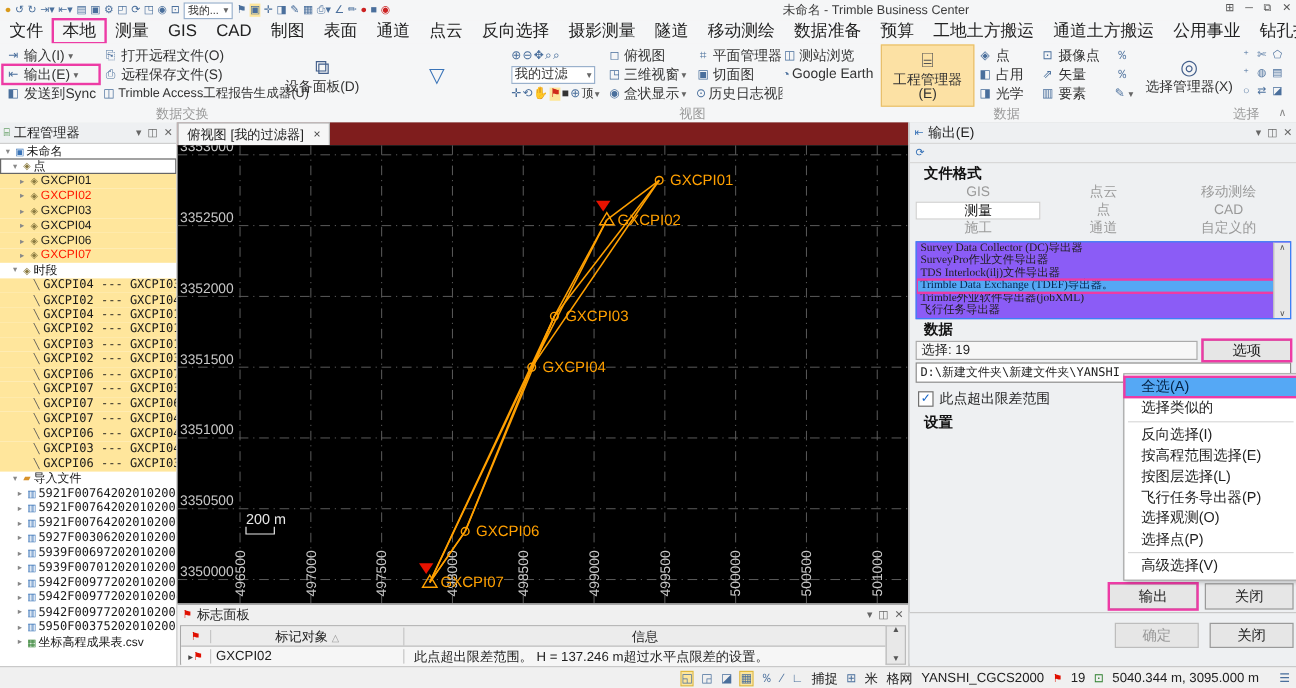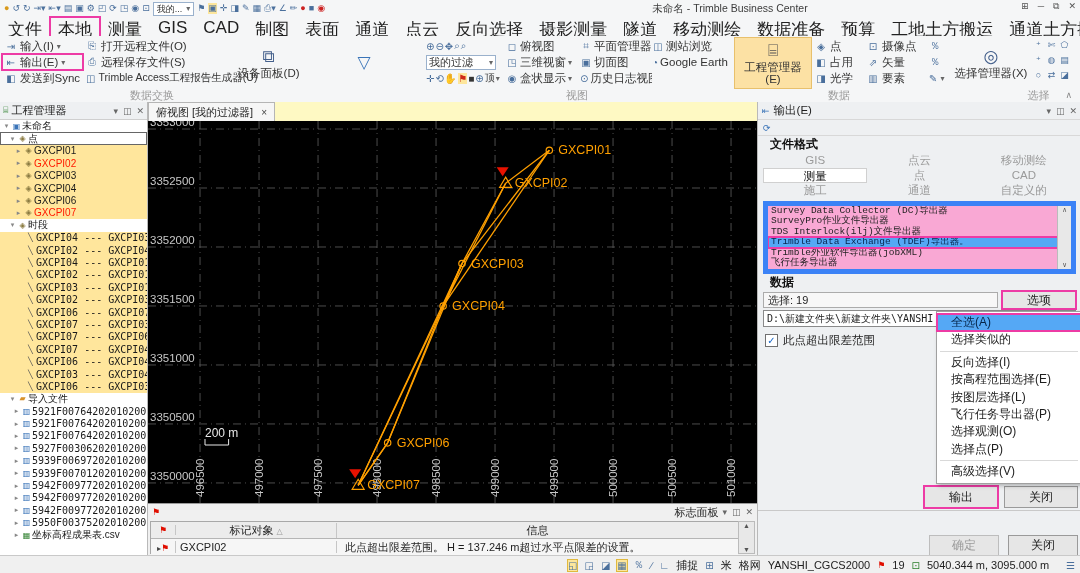--- a/index.html
+++ b/index.html
@@ -15,21 +15,21 @@
   .qicon.gold{color:#d99a1b;}
   .qicon.red{color:#cc2222;}
   .qcombo{border:1px solid #9ab1cc;background:#fff;height:12px;line-height:12px;
     padding:0 3px;font-size:9px;color:#333;display:flex;gap:4px;align-items:center;}
   #win-title{position:absolute;left:600px;top:2px;width:260px;text-align:center;
     font-size:10.5px;color:#3c3c3c;}
   #win-controls{position:absolute;right:4px;top:1px;display:flex;gap:9px;font-size:9px;color:#555;}
 
   
   #menubar{position:absolute;left:0;top:17px;width:1080px;height:19px;background:#f5f6f7;
-    display:flex;align-items:flex-start;font-size:17px;color:#222;}
+    display:flex;align-items:flex-end;font-size:14px;color:#222;}
   .menu-item{padding:1px 8px;white-space:nowrap;}
   .annot{outline:2px solid #ED3BA5;outline-offset:-1px;}
 
   
   #ribbon{position:absolute;left:0;top:36px;width:1080px;height:66px;background:#f5f6f7;
     border-bottom:1px solid #d5d5d5;display:flex;font-size:11.5px;color:#333;}
   .rgroup{display:flex;flex-direction:column;padding:1px 2px 0 2px;position:relative;}
   .rg-body{display:flex;flex:1;}
   .rg-label{height:13px;line-height:13px;text-align:center;color:#9a9a9a;font-size:11px;}
   .rsep{width:1px;background:#dcdcdc;margin:2px 1px;}
@@ -60,30 +60,30 @@
   #tree-body{font-size:10px;color:#1a1a1a;}
   .trow{height:12.4px;display:flex;align-items:center;white-space:nowrap;overflow:hidden;}
   .trow .exp{width:9px;text-align:center;color:#888;font-size:7px;flex:none;}
   .trow .nico{width:11px;text-align:center;font-size:8px;flex:none;}
   .trow.sel{background:#ffe69c;}
   .trow.red{color:#ff1a00;}
   .trow.focus{outline:1px solid #666;outline-offset:-1px;}
   .mono{font-family:"DejaVu Sans Mono","Liberation Mono",monospace;}
 
   
-  #tabbar{position:absolute;left:148px;top:102px;width:609px;height:19px;background:#fef9c3;
+  #tabbar{position:absolute;left:148px;top:102px;width:609px;height:19px;background:#7f1d1d;
     border-bottom:1px solid #b5b5b5;display:flex;align-items:flex-end;text-align:right;}
   .tab{height:18px;background:#f6f6f6;border:1px solid #b5b5b5;border-bottom:none;
     display:flex;align-items:center;gap:8px;padding:0 7px;font-size:11px;}
   .tab .x{color:#444;font-size:10px;}
   #map-wrap{position:absolute;left:148px;top:121px;width:609px;height:382px;background:#000;}
   #flags-pane{position:absolute;left:148px;top:503px;width:609px;height:52px;background:#f0f0f0;
     border-top:1px solid #9a9a9a;font-size:11px;}
   #fp-header{height:16px;display:flex;align-items:center;gap:4px;padding:0 4px;}
-  #fp-header .ttl{flex:1;text-align:right;}
+  #fp-header .ttl{flex:1;}
   #fp-table{position:absolute;left:2px;top:17px;right:18px;bottom:2px;border:1px solid #a8a8a8;background:#fbfbfb;}
   .fp-hrow{display:flex;height:16px;background:#ececec;border-bottom:1px solid #b5b5b5;align-items:center;}
   .fp-c0{width:24px;border-right:1px solid #c6c6c6;text-align:center;flex:none;}
   .fp-c1{width:160px;border-right:1px solid #c6c6c6;text-align:center;flex:none;}
   .fp-c2{flex:1;text-align:center;}
   .fp-drow{display:flex;height:16px;align-items:center;background:#f6f6f6;}
   .fp-drow .fp-c1{text-align:left;padding-left:4px;width:156px;}
   .fp-drow .fp-c2{text-align:left;padding-left:8px;}
   .flagred{color:#e00f00;font-size:9px;}
   #fp-scroll{position:absolute;right:2px;top:17px;width:15px;bottom:2px;background:#e8e8e8;
@@ -93,22 +93,22 @@
   
   #right-panel{position:absolute;left:757px;top:102px;width:323px;height:453px;background:#eef0f2;
     border-left:1px solid #b9b9b9;font-size:12px;}
   #rp-header{height:17px;display:flex;align-items:center;gap:4px;padding:0 4px;border-bottom:1px solid #d8d8d8;}
   #rp-header .ttl{flex:1;font-size:11.5px;}
   #rp-toolbar{height:15px;border-bottom:1px solid #d8d8d8;display:flex;align-items:center;padding-left:5px;}
   .sect{height:16px;line-height:16px;font-weight:bold;padding-left:12px;font-size:12px;color:#111;}
   .tabgrid{display:grid;grid-template-columns:1fr 1fr 1fr;grid-auto-rows:15px;margin:1px 5px 3px 5px;}
   .ftab{text-align:center;font-size:11.5px;color:#9a9a9a;line-height:15px;}
   .ftab.active{background:#fff;color:#111;border:1px solid #d0d0d0;}
-  #exp-list{position:relative;margin:2px 5px 0 5px;height:63px;background:#f9a8d4;border:5px solid #3b82f6;
-    font-family:Liberation Mono, monospace;font-size:9.5px;overflow:hidden;}
+  #exp-list{position:relative;margin:2px 5px 0 5px;height:63px;background:#8b5cf6;border:1px solid #3b82f6;
+    font-family:Liberation Serif, serif;font-size:9.5px;overflow:hidden;}
   .exp-item{height:10.4px;line-height:10.4px;padding-left:3px;white-space:nowrap;}
   .exp-item.sel{background:#55a8f5;color:#06244d;}
   #exp-scroll{position:absolute;right:0;top:0;width:13px;height:100%;background:#e8e8e8;
     border-left:1px solid #bbb;display:flex;flex-direction:column;justify-content:space-between;
     align-items:center;font-size:7px;color:#555;}
   .inputrow{display:flex;margin:1px 5px;gap:4px;align-items:center;}
   .ibox{flex:1;background:#f7f7f7;border:1px solid #ababab;height:14px;line-height:14px;
     padding-left:4px;font-size:11px;white-space:nowrap;overflow:hidden;}
   .btn{background:#e6e6e6;border:1px solid #9a9a9a;text-align:center;font-size:12px;}
   #opt-btn{width:72px;height:16px;line-height:16px;}
@@ -116,21 +116,21 @@
     padding-left:3px;font-family:"DejaVu Sans Mono","Liberation Mono",monospace;font-size:10px;
     white-space:nowrap;overflow:hidden;}
   .chkrow{display:flex;align-items:center;gap:5px;margin:6px 5px 4px 7px;font-size:11.5px;}
   .chk{width:11px;height:11px;background:#fff;border:1px solid #707070;color:#1464c8;font-size:10px;
     line-height:11px;text-align:center;flex:none;}
   #rp-buttons{position:absolute;left:0;bottom:47px;right:0;display:flex;justify-content:flex-end;
     gap:6px;padding-right:3px;}
   #rp-buttons .btn{width:72px;height:20px;line-height:20px;}
   #rp-bottom{position:absolute;left:0;bottom:2px;right:0;height:42px;border-top:1px solid #c9c9c9;
     background:#eef0f2;}
-  #rp-bottom .row{position:absolute;right:3px;top:24px;display:flex;gap:9px;}
+  #rp-bottom .row{position:absolute;right:3px;top:8px;display:flex;gap:9px;}
   #rp-bottom .btn{width:68px;height:19px;line-height:19px;}
   .btn.disabled{color:#9a9a9a;border-color:#bdbdbd;}
 
   
   #context-menu{position:absolute;left:936px;top:311px;width:144px;background:#fff;
     border:1px solid #a0a0a0;box-shadow:2px 2px 4px rgba(0,0,0,.25);padding:2px 0;font-size:12px;z-index:50;}
   .cm-item{height:17.4px;line-height:17.4px;padding-left:14px;white-space:nowrap;}
   .cm-item.hl{background:#55a8f5;color:#052448;}
   .cm-sep{height:1px;background:#d9d9d9;margin:2px 3px;}
 
@@ -736,20 +736,21 @@
     <div class="sect">数据</div>
     <div class="inputrow">
       <span class="ibox">选择: 19</span>
       <span class="btn annot" id="opt-btn">选项</span>
     </div>
     <div id="fname">D:\新建文件夹\新建文件夹\YANSHI</div>
     <div class="chkrow">
       <span class="chk">✓</span>
       <span>此点超出限差范围</span>
     </div>
+    <div class="sect">设置</div>
     <div id="rp-buttons">
       <span class="btn annot">输出</span>
       <span class="btn">关闭</span>
     </div>
     <div id="rp-bottom">
       <div class="row">
         <span class="btn disabled">确定</span>
         <span class="btn">关闭</span>
       </div>
     </div>

